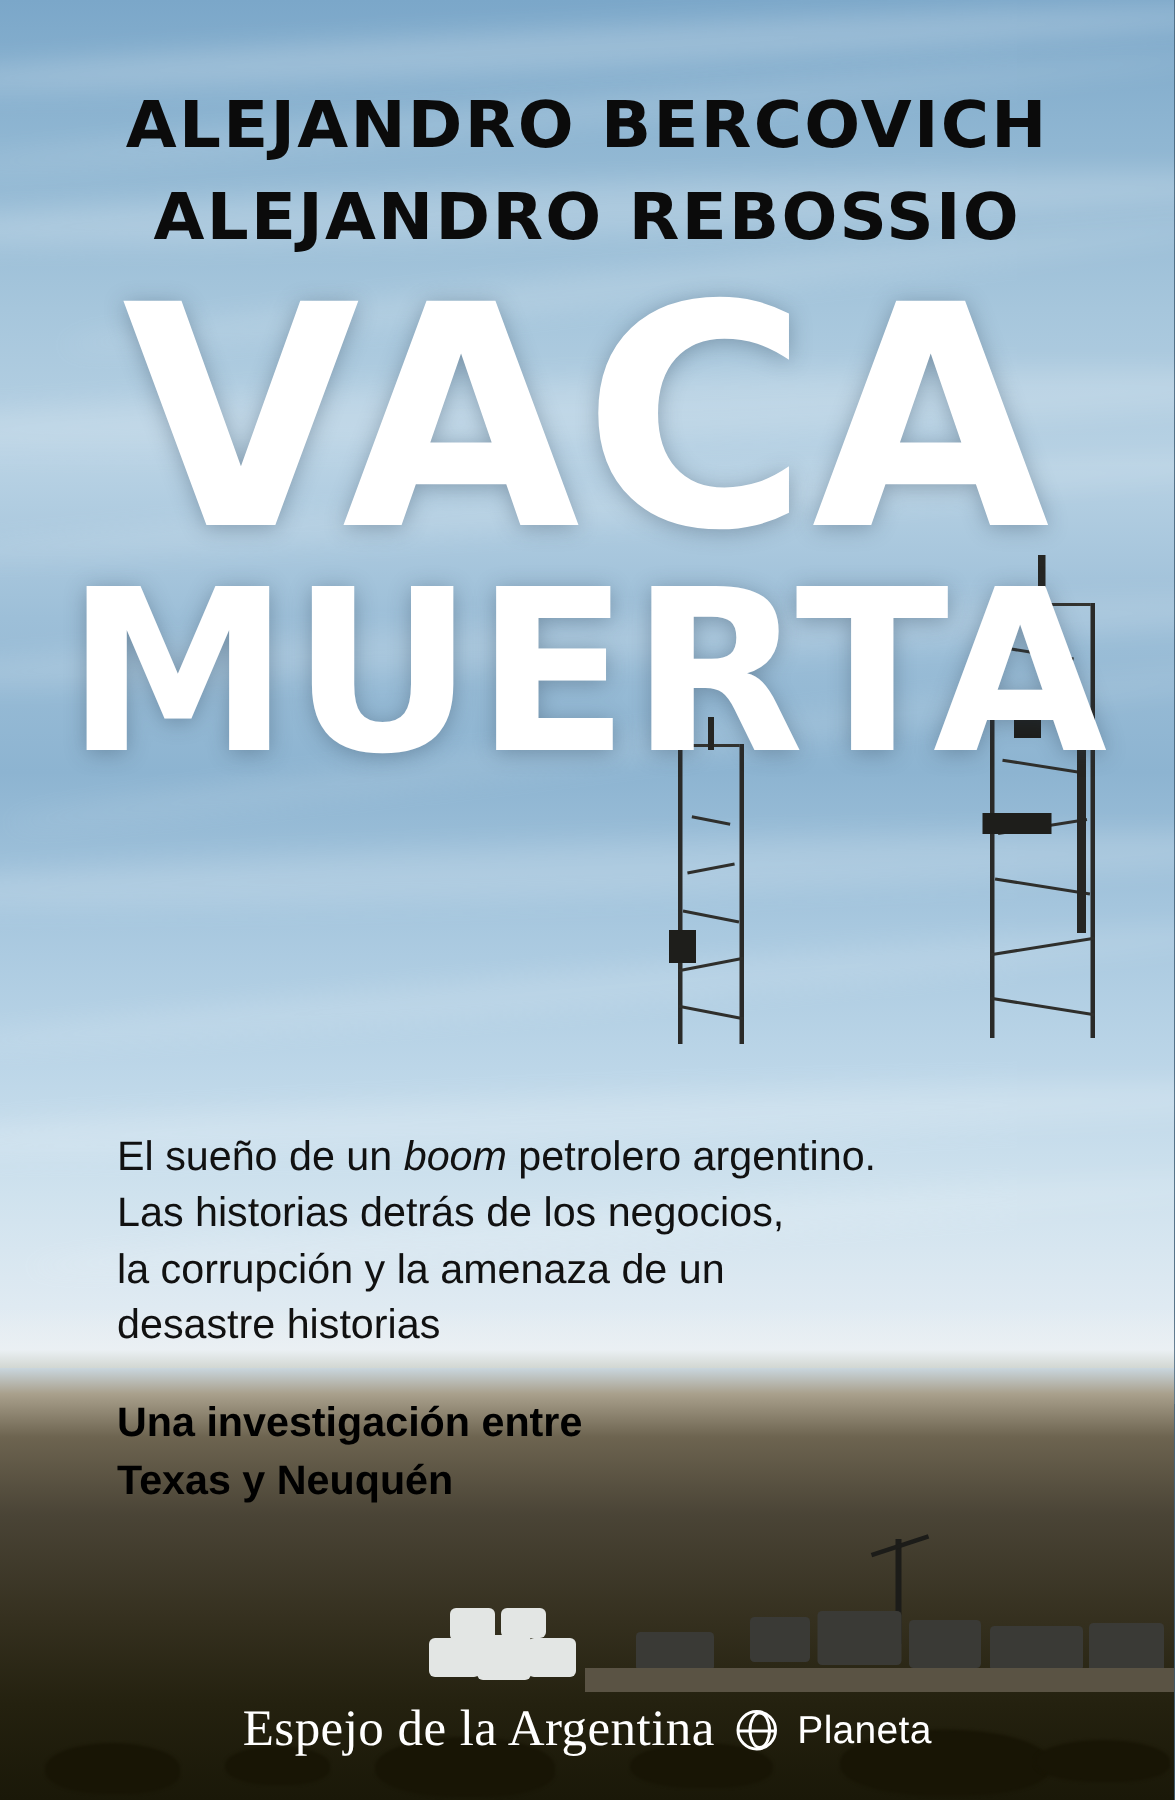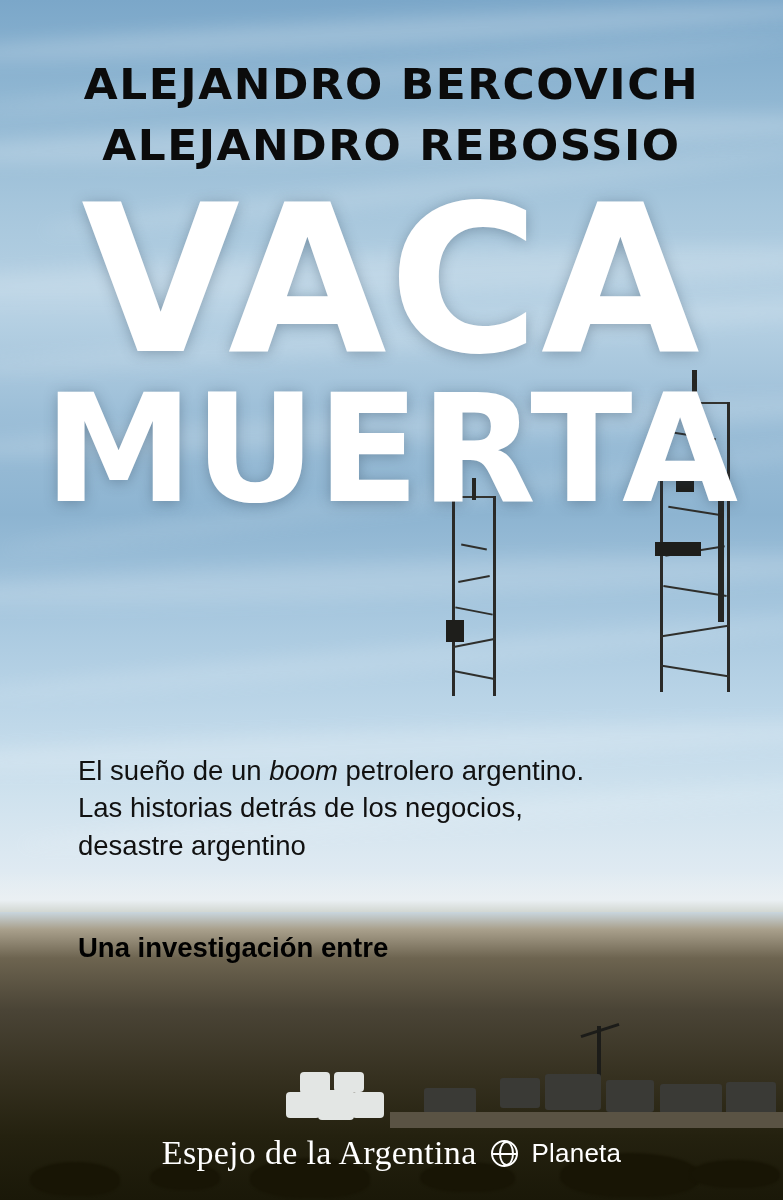--- a/index.html
+++ b/index.html
@@ -324,25 +324,27 @@
   <div class="title-wrap">
     <span class="title-main">
       <span class="tl">VACA</span>
     </span>
     <span class="title-sub">MUERTA</span>
   </div>
 
   <div class="subtitle">
     <div>El sueño de un <em>boom</em> petrolero argentino.</div>
     <div>Las historias detrás de los negocios,</div>
-    <div>desastre argentino</div>
+    <div>la corrupción y la amenaza de un</div>
+    <div>desastre historias</div>
   </div>
 
   <div class="investigation">
     <div>Una investigación entre</div>
+    <div>Texas y Neuquén</div>
   </div>
 
   <div class="footer">
     <span class="collection">Espejo de la Argentina</span>
     <span class="planeta-globe"></span>
     <span class="publisher">Planeta</span>
   </div>
 
 </div>
 

